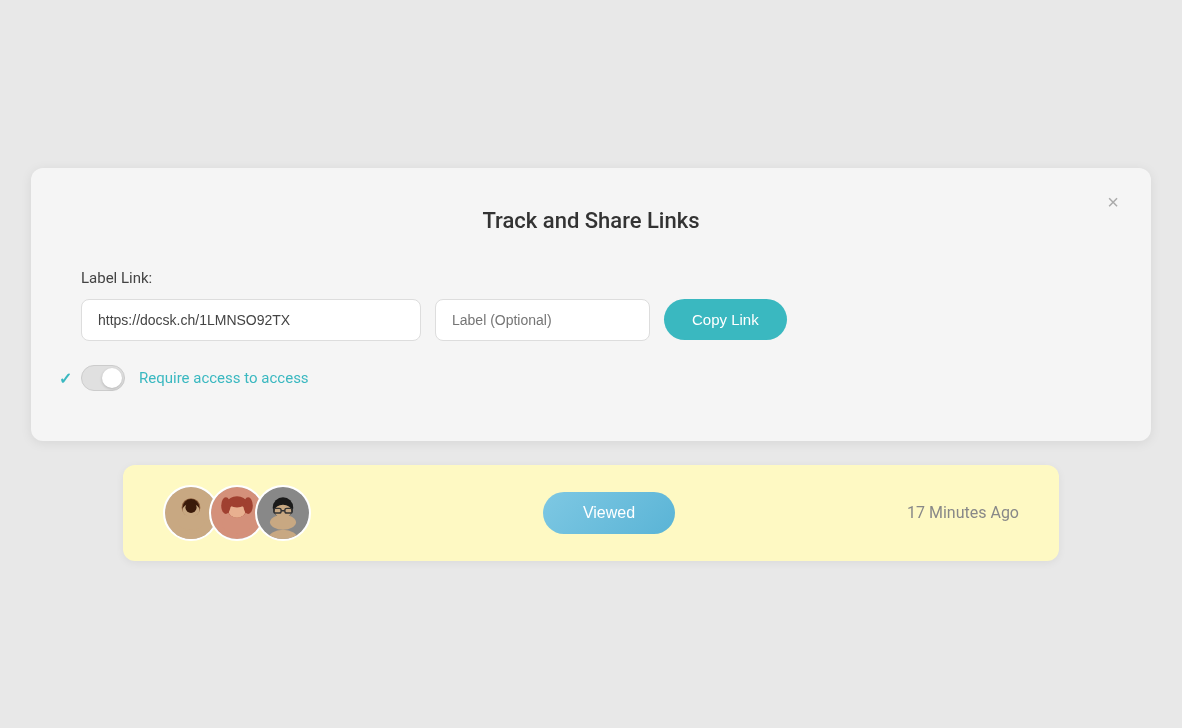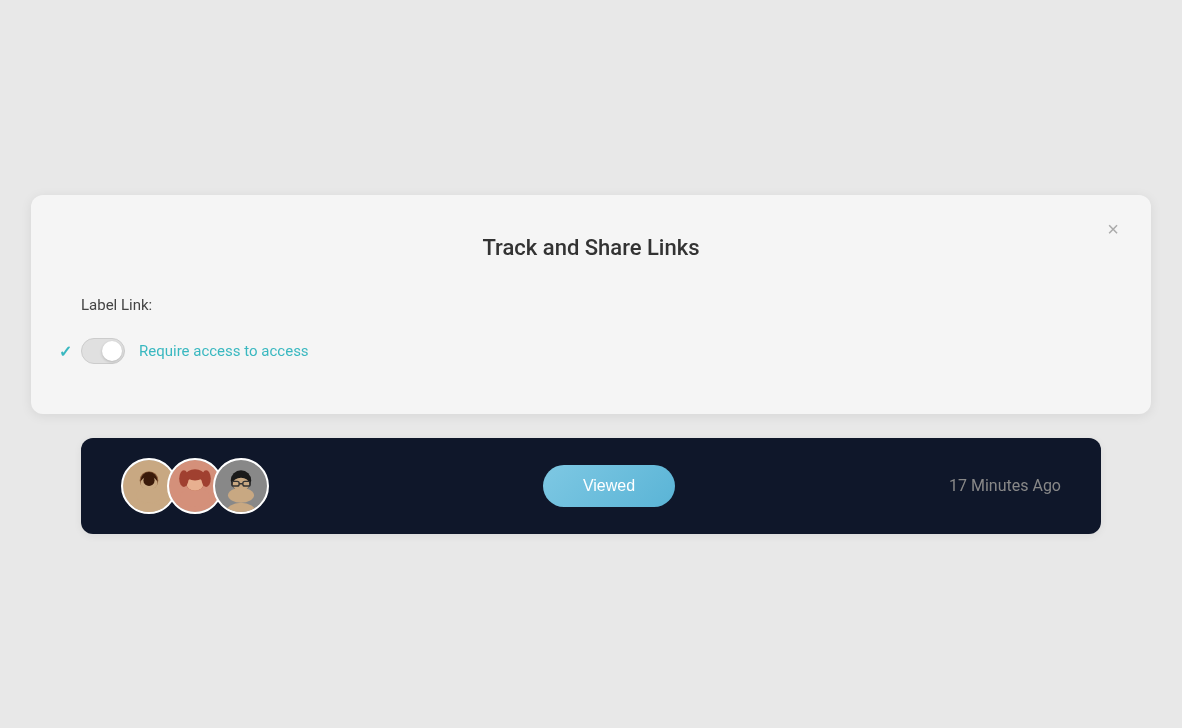--- a/index.html
+++ b/index.html
@@ -135,24 +135,24 @@
       font-weight: bold;
     }
 
     .require-email-label {
       font-size: 15px;
       color: #3ab8c0;
       margin-left: 4px;
     }
 
     .bottom-card {
-      background: #0f172a;
+      background: #fef9c3;
       border-radius: 12px;
       padding: 20px 40px;
-      width: 1020px;
+      width: 936px;
       display: flex;
       align-items: center;
       justify-content: space-between;
       box-shadow: 0 2px 8px rgba(0,0,0,0.06);
     }
 
     .avatars-group {
       display: flex;
       align-items: center;
     }
@@ -201,20 +201,25 @@
 <div class="modal-card">
 
   <button class="close-btn">
     <span>×</span>
   </button>
 
   <h2 class="modal-title">Track and Share Links</h2>
 
   <div class="share-label">Label Link:</div>
 
+  <div class="share-row">
+    <input type="text" class="url-input" readonly="" value="https://docsk.ch/1LMNSO92TX" style="">
+    <input type="text" class="label-input" placeholder="Label (Optional)" style="">
+    <button class="copy-link-btn">Copy Link</button>
+  </div>
 
   <div class="require-email-row">
     <div style="position: relative; display: flex; align-items: center;">
       <span class="checkmark-icon">✓</span>
       <div class="toggle-track">
         <div class="toggle-thumb"></div>
       </div>
     </div>
     <span class="require-email-label">Require access to access</span>
   </div>

